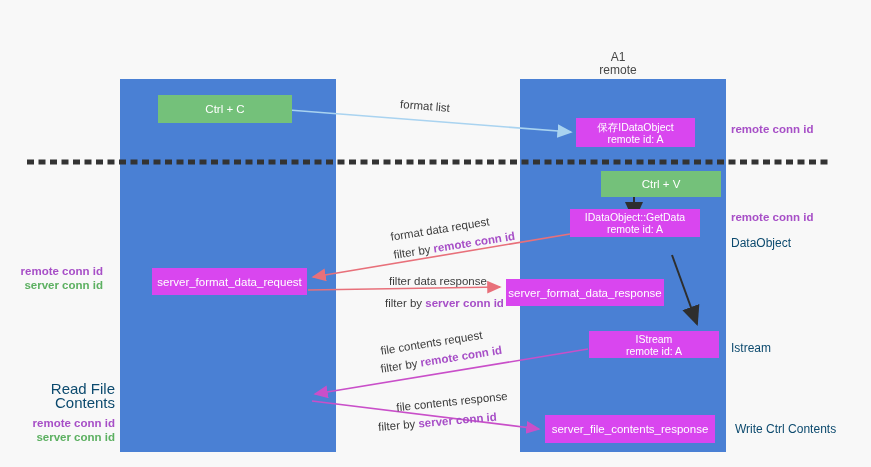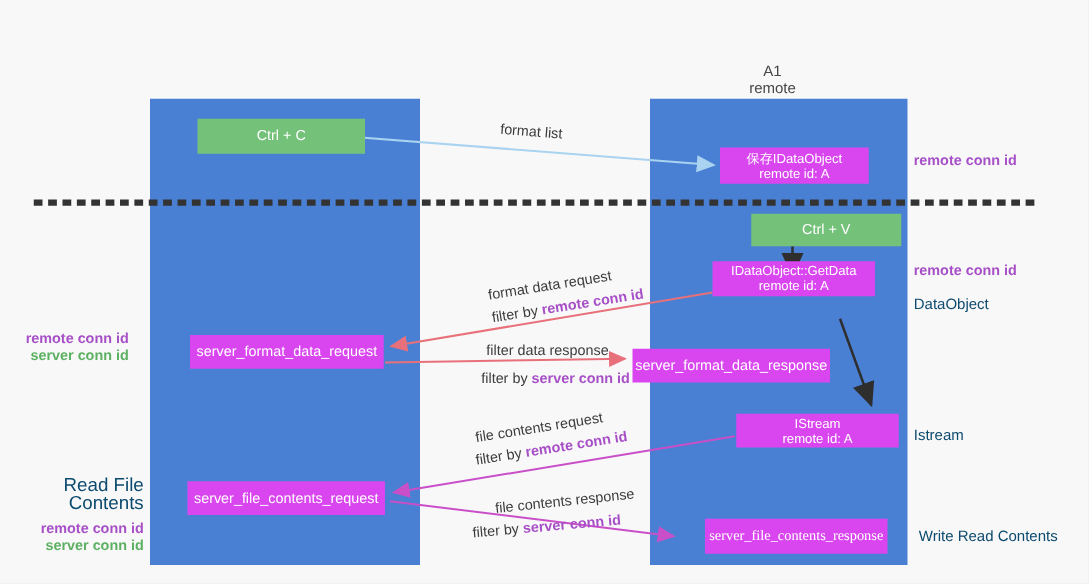--- a/index.html
+++ b/index.html
@@ -119,25 +119,22 @@
 
   <div class="abs node orange single" style="left:506px; top:279px; width:158px; height:27px;">
     <div>server_format_data_response</div>
   </div>
 
   <div class="abs node orange" style="left:589px; top:331px; width:130px; height:27px;">
     <div class="l2">IStream</div>
     <div class="l2">remote id: A</div>
   </div>
 
-  <div class="abs node orange single" style="left:150px; top:385px; width:158px; height:27px;">
-    <div>server_file_contents_request</div>
-  </div>
 
-  <div class="abs node orange single" style="left:564px; top:415px; width:146px; height:28px;font-family:Liberation Serif, serif;">
+  <div class="abs node orange single" style="left:545px; top:415px; width:170px; height:28px;">
     <div>server_file_contents_response</div>
   </div>
 
   <div class="abs alabel rot-p4" style="left:385px; top:100px; width:80px;">format list</div>
 
   <div class="abs alabel rot-m9" style="left:390px; top:223px; width:100px;">format data request</div>
   <div class="abs alabel rot-m9" style="left:393px; top:240px; width:114px;">
     <span>filter by</span>
     <span class="purple">remote conn id</span>
   </div>
@@ -168,15 +165,15 @@
   <div class="abs side-left" style="left:15px; top:382px; width:100px;">
     <div class="plainlabel" style="font-size:15px;">Read File Contents</div>
     <div class="purple" style="margin-top:8px;">remote conn id</div>
     <div class="greentxt">server conn id</div>
   </div>
 
   <div class="abs side-right purple" style="left:731px; top:123px;">remote conn id</div>
   <div class="abs side-right purple" style="left:731px; top:211px;">remote conn id</div>
   <div class="abs side-right plainlabel" style="left:731px; top:236px;">DataObject</div>
   <div class="abs side-right plainlabel" style="left:731px; top:341px;">Istream</div>
-  <div class="abs side-right plainlabel" style="left:735px; top:422px;">Write Read Contents</div>
+  <div class="abs side-right plainlabel" style="left:735px; top:422px;">Write Ctrl Contents</div>
 
 </div>
 
 </body></html>

